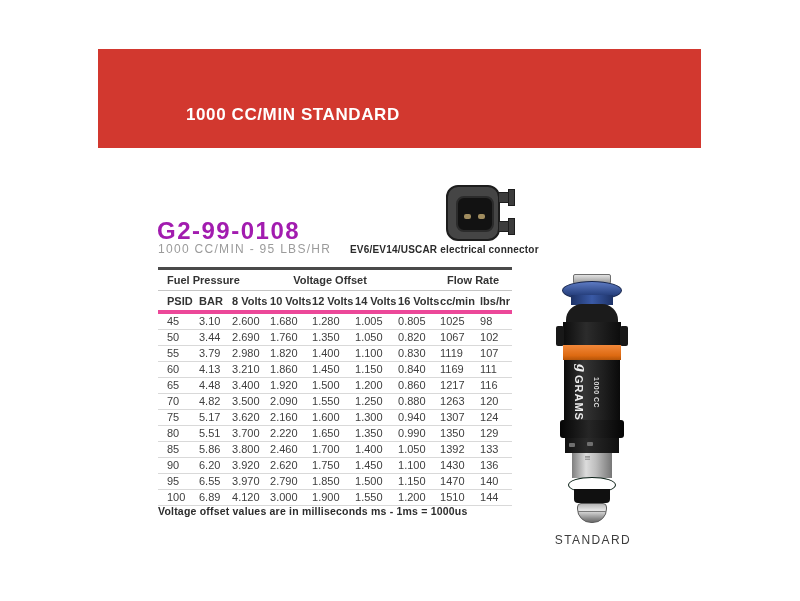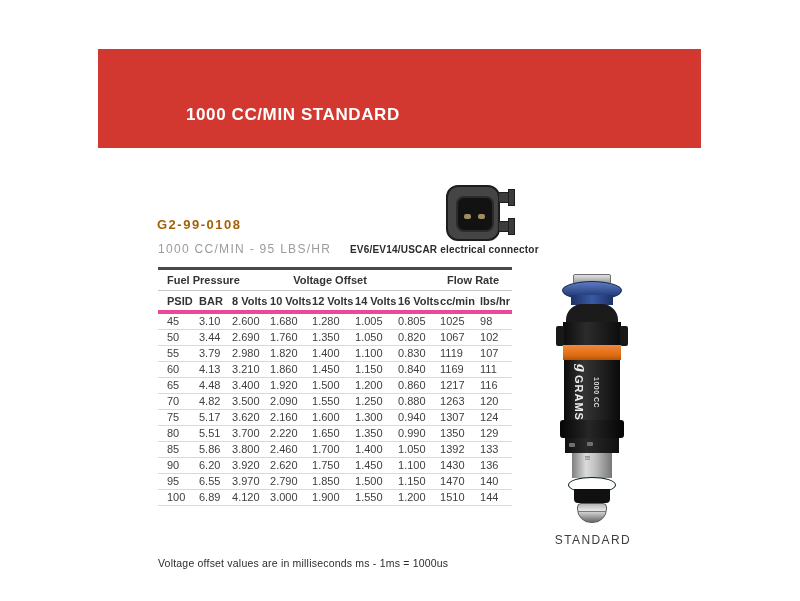--- a/index.html
+++ b/index.html
@@ -5,22 +5,22 @@
   html,body{margin:0;padding:0;background:#ffffff;}
   #sheet{position:relative;width:800px;height:601px;background:#ffffff;
          font-family:"Liberation Sans",sans-serif;overflow:hidden;}
 
   
   .banner{position:absolute;left:98px;top:49px;width:603px;height:99px;background:#d2382f;}
   .banner-title{position:absolute;left:62px;top:56px;color:#ffffff;font-size:17px;
                 font-weight:bold;letter-spacing:.6px;white-space:nowrap;margin-left:26px;}
 
   
-  .part-number{position:absolute;left:157px;top:217px;font-size:13px;font-weight:bold;
-               color:#a16207;letter-spacing:1.5px;white-space:nowrap;}
+  .part-number{position:absolute;left:157px;top:217px;font-size:24px;font-weight:bold;
+               color:#a21caf;letter-spacing:1.5px;white-space:nowrap;}
   .subtitle{position:absolute;left:158px;top:242px;font-size:12px;color:#9b9b9b;
             letter-spacing:1.3px;white-space:nowrap;}
 
   
   .connector{position:absolute;left:446px;top:185px;width:72px;height:56px;}
   .conn-body{position:absolute;left:0;top:0;width:50px;height:52px;background:#454545;
              border:2px solid #1d1d1d;border-radius:12px;}
   .conn-inner{position:absolute;left:8px;top:9px;width:34px;height:32px;background:#121212;
               border:2px solid #2b2b2b;border-radius:8px;}
   .conn-pin{position:absolute;top:16px;width:7px;height:5px;background:#a08c5e;border-radius:2px;}
@@ -37,21 +37,21 @@
   table.spec{border-collapse:collapse;table-layout:fixed;width:354px;
              border-top:3px solid #4a4a4a;font-size:11px;color:#3c3c3c;}
   table.spec th{font-weight:bold;color:#333;text-align:left;padding:0 0 0 6px;white-space:nowrap;}
   table.spec .grp th{height:20px;border-bottom:1px solid #c6c6c6;}
   table.spec .grp th.c{text-align:center;padding:0;margin-top:12px;}
   table.spec .sub th{height:19px;border-bottom:4px solid #ec4899;}
   table.spec td{height:15px;line-height:15px;padding:0 0 0 6px;border-bottom:1px solid #d9d9d9;
                 white-space:nowrap;color:#404040;}
   table.spec th:first-child,table.spec td:first-child{padding-left:9px;margin-top:44px;}
 
-  .footnote{position:absolute;left:158px;top:557px;font-size:10.5px;font-weight:normal;
+  .footnote{position:absolute;left:158px;top:505px;font-size:10.5px;font-weight:bold;
             color:#2d2d2d;letter-spacing:.2px;white-space:nowrap;}
 
   
   .injector{position:absolute;left:557px;top:274px;width:70px;height:254px;}
   .inj{position:absolute;left:50%;transform:translateX(-50%);}
   .inj-cap{top:0;width:36px;height:8px;background:linear-gradient(#e2e2e2,#9a9a9a);
            border:1px solid #6f6f6f;border-radius:2px;}
   .inj-blue-ring{top:7px;width:58px;height:17px;border-radius:50%;
                  background:linear-gradient(#5d7ac2,#2b4584 70%,#1d3266);border:1px solid #16254d;}
   .inj-blue-collar{top:21px;width:42px;height:10px;background:linear-gradient(90deg,#1d3266,#3a5aa6,#1d3266);}

